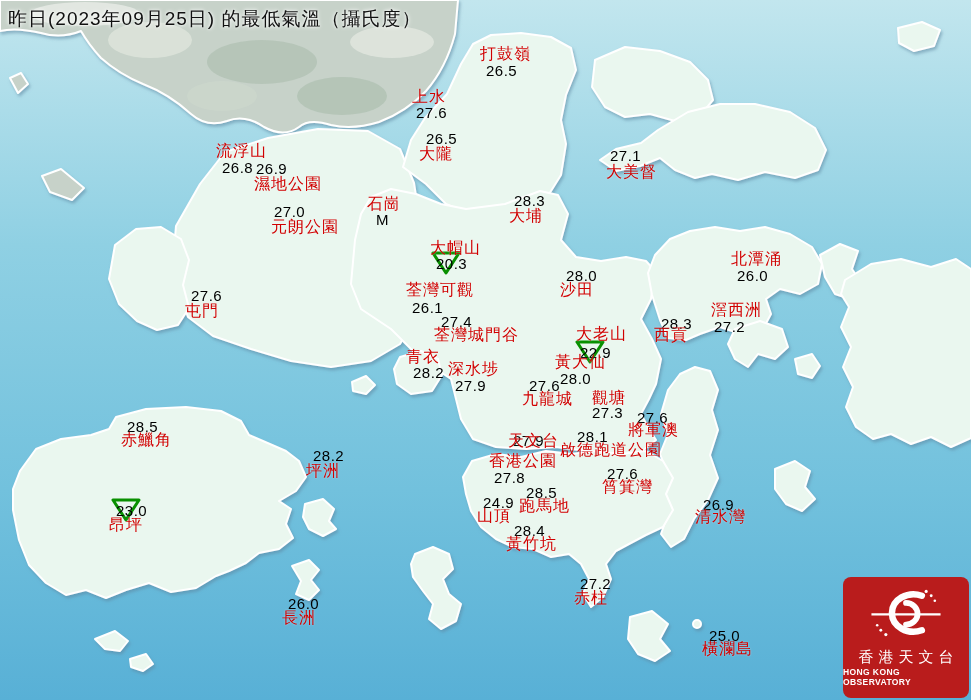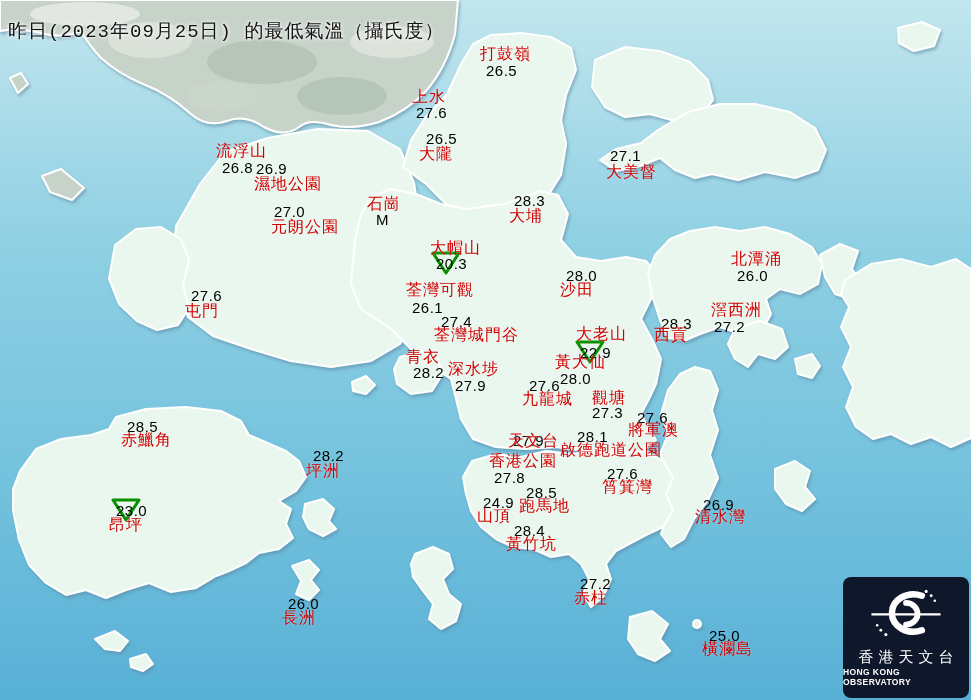--- a/index.html
+++ b/index.html
@@ -2,32 +2,32 @@
 <html><head>
 <meta charset="utf-8">
 <style>
   html,body{margin:0;padding:0;background:#9fd4e4;}
   #stage{position:relative;width:971px;height:700px;overflow:hidden;
          font-family:"DejaVu Sans",sans-serif;}
   #map-svg{position:absolute;left:0;top:0;}
   .land{fill:#eaf7ef;stroke:#ffffff;stroke-width:2;stroke-linejoin:round;}
   .sz{fill:#c7d2c9;stroke:#ffffff;stroke-width:2;stroke-linejoin:round;}
   .patch{stroke:none;}
-  #title{position:absolute;left:8px;top:18px;font-family:Liberation Mono, monospace;
+  #title{position:absolute;left:8px;top:6px;font-family:Liberation Sans, sans-serif;
          font-size:19px;letter-spacing:1px;color:#111;text-shadow:0 0 3px #ffffff,0 0 5px #ffffff;
          white-space:nowrap;}
   .st-name{position:absolute;font-family:"DejaVu Serif","Liberation Serif",serif;
            font-size:16px;line-height:1;letter-spacing:1px;color:#d00000;font-weight:500;
            white-space:nowrap;text-shadow:0 0 2px rgba(255,255,255,.55);}
   .st-val{position:absolute;font-family:"Liberation Sans","DejaVu Sans",sans-serif;
           font-size:15px;line-height:1;letter-spacing:.5px;color:#000;font-weight:500;
           white-space:nowrap;}
   .marker{position:absolute;width:30px;height:26px;}
   #logo{position:absolute;left:843px;top:577px;width:126px;height:121px;
-        background:#0f172a;border-radius:8px;display:flex;flex-direction:column;
+        background:#b91c1c;border-radius:8px;display:flex;flex-direction:column;
         align-items:center;justify-content:flex-start;}
   #logo .cn{color:#fff;font-family:"DejaVu Serif","Liberation Serif",serif;
             font-size:15px;letter-spacing:5px;line-height:1;margin-top:1px;text-indent:5px;}
   #logo .en{color:#fff;font-family:"Liberation Sans","DejaVu Sans",sans-serif;
             font-size:8.5px;font-weight:bold;letter-spacing:.4px;margin-top:2px;}
 </style>
 </head>
 <body>
 
 <div id="stage">

